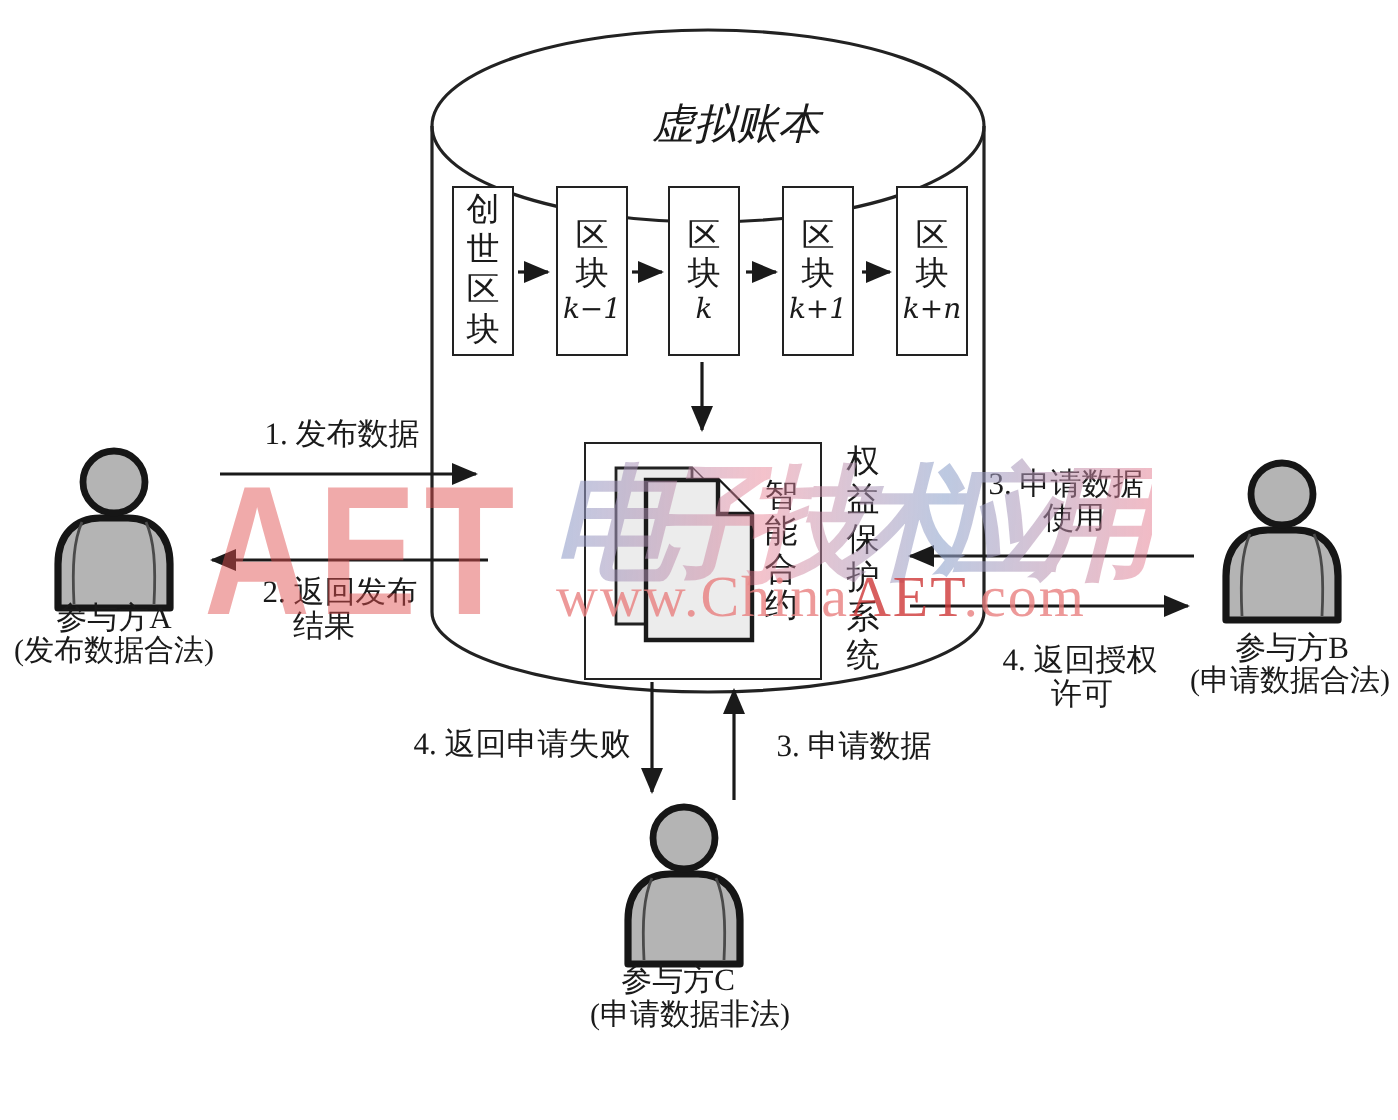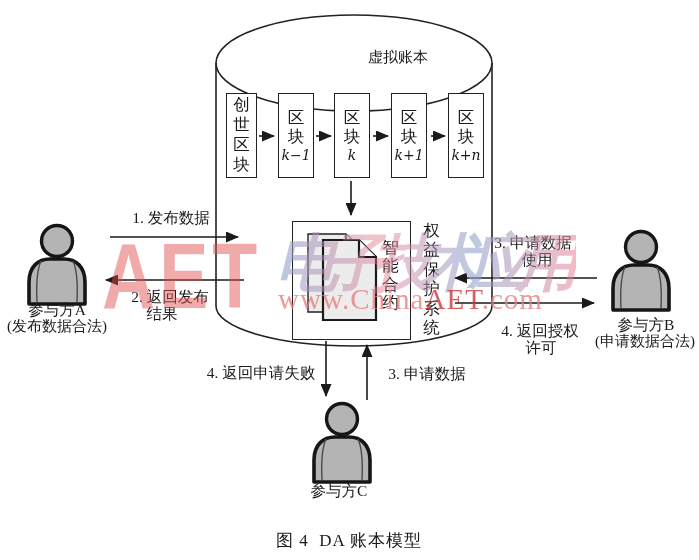--- a/index.html
+++ b/index.html
@@ -97,21 +97,21 @@
       <circle cx="0" cy="-33" r="15.5" fill="#b4b4b4" stroke="#161616" stroke-width="3.4"></circle>
     </g>
     <g transform="translate(342,452)">
       <path d="M -28 30 L -28 8 C -28 -7 -19 -15 -7 -15 L 7 -15 C 19 -15 28 -7 28 8 L 28 30 Z" fill="#b4b4b4" stroke="#161616" stroke-width="3.6" stroke-linejoin="round"></path>
       <path d="M -16 -13 C -20 -4 -21 8 -20 28" fill="none" stroke="#4a4a4a" stroke-width="1.4"></path>
       <path d="M 16 -13 C 20 -4 21 8 20 28" fill="none" stroke="#4a4a4a" stroke-width="1.4"></path>
       <circle cx="0" cy="-33" r="15.5" fill="#b4b4b4" stroke="#161616" stroke-width="3.4"></circle>
     </g>
   </svg>
 
-  <div class="abs" style="left:308px;top:48px;width:120px;font-size:15px;text-align:right;">虚拟账本</div>
+  <div class="abs" style="left:308px;top:48px;width:120px;font-size:21px;text-align:center;font-style:italic;">虚拟账本</div>
 
   <div class="abs block" style="left:226px;top:93px;width:31px;height:85px;">
     <div class="vchars">创世区块</div>
     <div class="bsub"></div>
   </div>
   <div class="abs block" style="left:278px;top:93px;width:36px;height:85px;">
     <div class="vchars">区块</div>
     <div class="bsub">k−1</div>
   </div>
   <div class="abs block" style="left:334px;top:93px;width:36px;height:85px;">
@@ -139,22 +139,22 @@
   <div class="abs lbl" style="left:480px;top:322px;width:120px;">4. 返回授权</div>
   <div class="abs lbl" style="left:481px;top:339px;width:120px;">许可</div>
   <div class="abs lbl" style="left:181px;top:364px;width:160px;">4. 返回申请失败</div>
   <div class="abs lbl" style="left:367px;top:365px;width:120px;">3. 申请数据</div>
 
   <div class="abs lbl" style="left:0px;top:301px;width:114px;">参与方A</div>
   <div class="abs lbl" style="left:0px;top:318px;width:114px;font-size:15px;">(发布数据合法)</div>
   <div class="abs lbl" style="left:586px;top:316px;width:120px;">参与方B</div>
   <div class="abs lbl" style="left:279px;top:482px;width:120px;">参与方C</div>
   <div class="abs lbl" style="left:591px;top:333px;width:108px;font-size:15px;">(申请数据合法)</div>
+  <div class="abs lbl" style="left:285px;top:500px;width:120px;font-size:15px;">(申请数据非法)</div>
 
-  <div class="abs caption" style="left:219px;top:529px;width:260px;">图 4  DA 账本模型</div>
 
   <div id="watermark">
     <div class="abs wm-aet" style="left:102px;top:230px;">AET</div>
     <div class="abs wm-brand" style="left:276px;top:228px;width:300px;">电子技术应用</div>
     <div class="abs wm-url" style="left:278px;top:285px;"><span class="pre">www.China</span><span class="mid">AET</span><span class="post">.com</span></div>
   </div>
 
 </div>
 
 </body></html>

